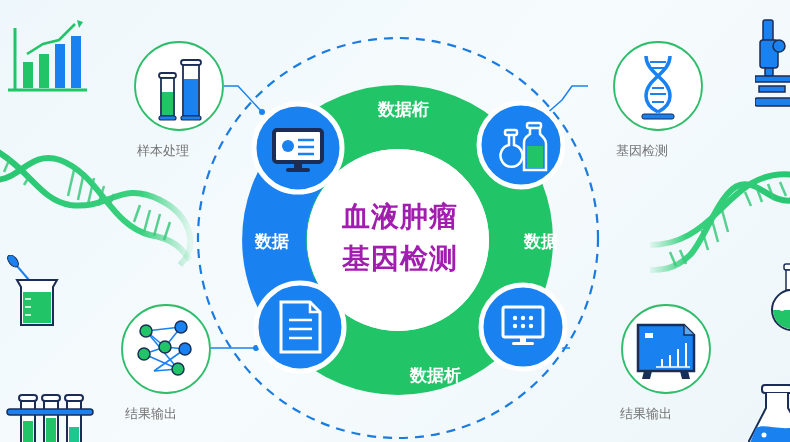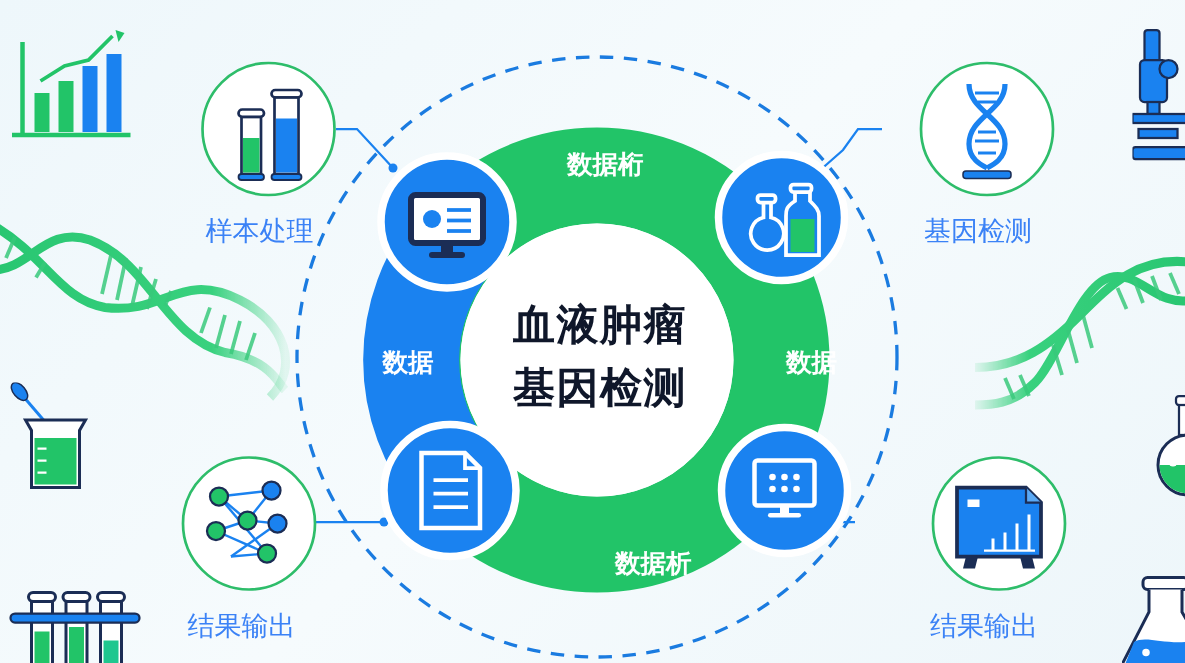--- a/index.html
+++ b/index.html
@@ -1,22 +1,22 @@
 <!DOCTYPE html>
 <html><head>
 <meta charset="utf-8">
 <style>
   html,body{margin:0;padding:0;}
   body{width:790px;height:442px;overflow:hidden;background:linear-gradient(135deg,#eef7fb 0%,#f6fbfd 50%,#edf6fa 100%);font-family:"DejaVu Sans","Liberation Sans",sans-serif;position:relative;}
   .stage{position:absolute;left:0;top:0;width:790px;height:442px;}
   .abs{position:absolute;}
   svg{display:block;}
-  .center-title{position:absolute;left:330px;top:196px;width:140px;text-align:center;font-size:28px;font-weight:bold;color:#0f172a;line-height:42px;letter-spacing:1px;}
+  .center-title{position:absolute;left:330px;top:196px;width:140px;text-align:center;font-size:28px;font-weight:bold;color:#a21caf;line-height:42px;letter-spacing:1px;}
   .ring-label{position:absolute;color:#ffffff;font-size:17px;font-weight:bold;text-align:right;white-space:nowrap;}
-  .node-label{position:absolute;font-size:18px;color:#3b82f6;text-align:right;white-space:nowrap;}
+  .node-label{position:absolute;font-size:13px;color:#737373;text-align:right;white-space:nowrap;}
 </style>
 </head>
 <body>
 
 <div class="stage">
 
   <svg class="abs" style="left:0;top:0" width="790" height="442">
     <defs>
       <linearGradient id="dnaL" x1="0" x2="1" y1="0" y2="0">
         <stop offset="0" stop-color="#1ec46a"></stop>

